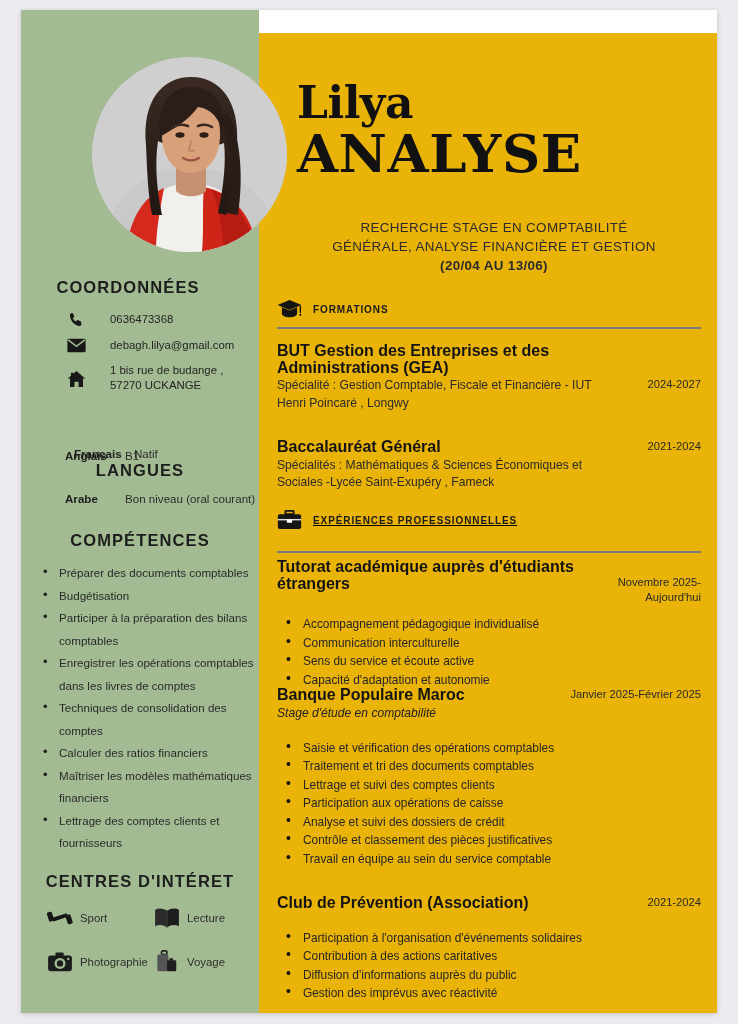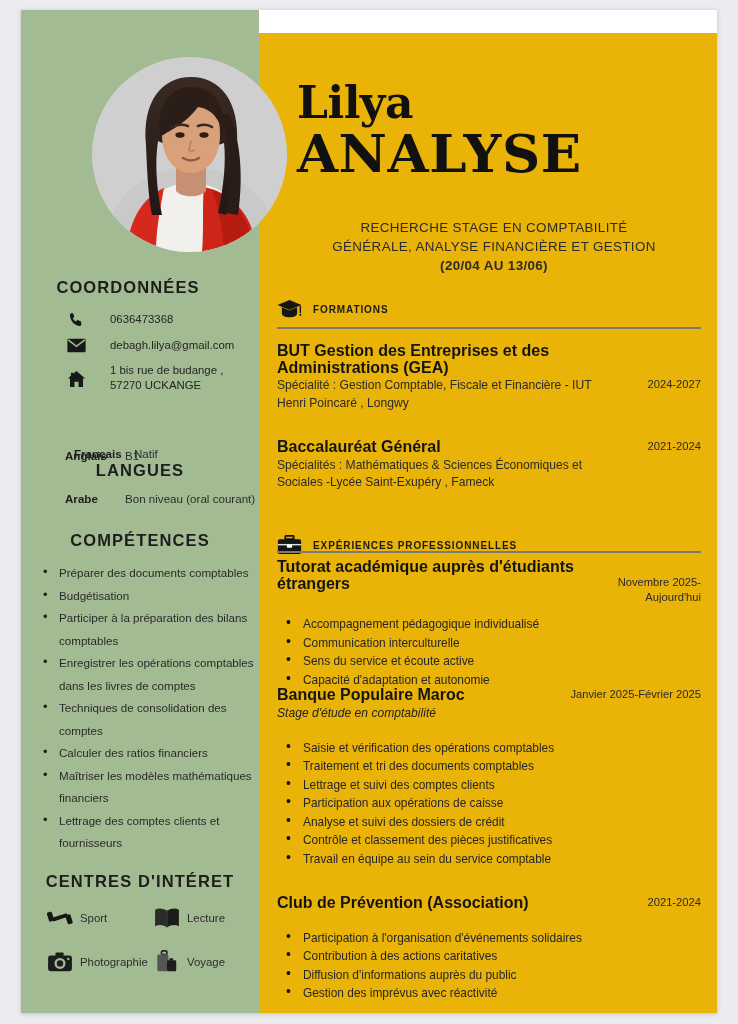--- a/index.html
+++ b/index.html
@@ -181,21 +181,21 @@
   }
   .sec-rule {
     position: absolute;
     left: 18px;
     width: 424px;
     height: 2px;
     background: #7a7a7a;
   }
   #form-head { top: 266px; }
   #form-rule { top: 294px; }
-  #exp-head  { top: 502px; }
+  #exp-head  { top: 477px; text-decoration: underline; }
   #exp-rule  { top: 518px; }
 
   .entry { position:absolute; left:18px; width:424px; }
   .entry-grid { display:flex; }
   .entry-left { flex: 1 1 auto; padding-right: 12px; }
   .entry-date {
     flex: 0 0 92px;
     text-align: right;
     font-size: 11.2px;
     color: #2a2a2a;

